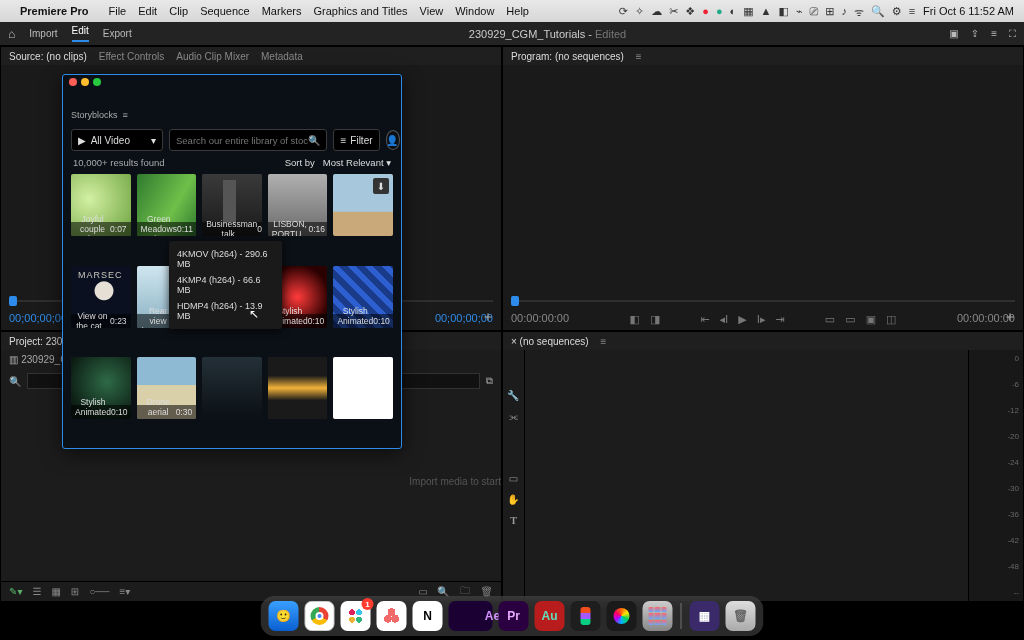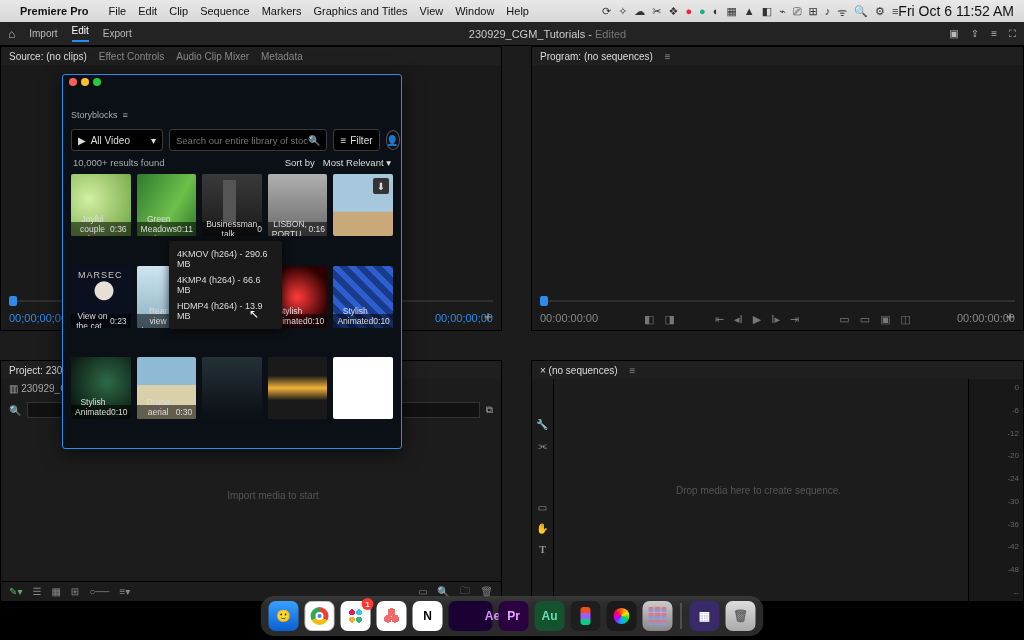--- a/index.html
+++ b/index.html
@@ -11,21 +11,21 @@
   background: linear-gradient(#e8e8e8,#d7d7d7);
   display: flex; align-items: center;
   font-size: 11px; color: #111;
   padding: 0 10px;
 }
 .menubar .apple { font-size: 13px; margin-right: 10px; }
 .menubar .app-name { font-weight: 600; margin-right: 20px; }
 .menubar .menus { display: flex; gap: 12px; }
 .menubar .spacer { flex: 1; }
 .menubar .status-icons { display: flex; gap: 7px; font-size: 11px; color:#333; align-items:center; }
-.menubar .clock { font-size: 14px; }
+.menubar .clock { margin-left: 8px; font-size: 11px; }
 
 
 .app {
   position: relative;
   width: 100%; height: 580px;
   background: #1c1c1c;
   color: #aaa;
   font-size: 10px;
 }
 .app-toolbar {
@@ -38,42 +38,41 @@
 .app-toolbar .workspace.active { color:#fff; border-bottom:2px solid #2d8ceb; padding-bottom:4px;}
 .app-toolbar .doc-title { flex:1; text-align:center; color:#ccc; font-size:11px;}
 .app-toolbar .doc-title .edited{color:#777;}
 .app-toolbar .right-icons{display:flex; gap:12px; color:#bbb;}
 
 .panels {
   display:grid;
   grid-template-columns: 502px 1fr;
   grid-template-rows: 285px 1fr;
   height: calc(100% - 24px);
-  gap: 29px;
 }
 .panel { border:1px solid #000; background:#1c1c1c; position:relative; }
 .panel-header{
   height:18px; display:flex; align-items:center; gap:12px;
   padding:0 8px; font-size:10px; color:#888; background:#1f1f1f;
 }
 .panel-header .tab{cursor:pointer;}
 .panel-header .tab.active{color:#ddd;}
 .panel-body{position:absolute; inset:18px 0 0 0;}
 
 
 .timecode-row{position:absolute;bottom:6px;left:8px;right:8px;display:flex;justify-content:space-between;color:#2d8ceb;font-family:monospace;font-size:11px;}
 .source .panel-body, .program .panel-body{background:#1a1a1a;}
 .program .timecode-row{color:#888;}
 
 
 .project .panel-body{background:#1c1c1c;}
 .project .proj-tabs{padding:4px 8px;color:#aaa;}
 .project .search-row{padding:4px 8px; display:flex; align-items:center; gap:6px;}
 .project .search-row input{flex:1;background:#111;border:1px solid #333;height:16px;color:#ccc;font-size:10px;padding:0 4px;}
-.project .import-hint{position:absolute; top:50%; left:0; right:0; text-align:center; color:#555;margin-left:44px;}
+.project .import-hint{position:absolute; top:50%; left:0; right:0; text-align:right; color:#555;margin-left:44px;}
 .project .footer-icons{position:absolute;bottom:0;left:0;right:0;height:20px;border-top:1px solid #000;display:flex;align-items:center;gap:10px;padding:0 8px;color:#888;}
 .project .footer-icons .sp{flex:1;}
 
 
 .timeline .panel-body{background:#1c1c1c;}
 .timeline .tools-strip{position:absolute;left:0;top:0;bottom:0;width:22px;border-right:1px solid #000;display:flex;flex-direction:column;align-items:center;padding-top:40px;gap:10px;color:#999;}
 .timeline .drop-hint{position:absolute;left:22px;right:60px;top:0;bottom:0;display:flex;align-items:center;justify-content:center;color:#555;}
 .timeline .audio-meter{position:absolute;right:0;top:0;bottom:0;width:55px;border-left:1px solid #000;background:#181818;}
 .timeline .audio-meter .scale{position:absolute;right:4px;top:4px;bottom:4px;display:flex;flex-direction:column;justify-content:space-between;font-size:8px;color:#666;text-align:right;}
 
@@ -158,21 +157,21 @@
 .dock .app-ic{width:30px;height:30px;border-radius:7px;display:flex;align-items:center;justify-content:center;font-size:12px;font-weight:700;color:#fff;}
 .dock .sep{width:1px;height:26px;background:rgba(255,255,255,.35);margin:0 2px;}
 .dock .finder{background:linear-gradient(#39a0ff,#0a5fd0);}
 .dock .chrome{background:#fff;color:#333;border:1px solid #ccc;}
 .dock .slack{background:#fff;position:relative;}
 .dock .slack::after{content:"1";position:absolute;top:-3px;right:-3px;background:#ff3b30;color:#fff;font-size:8px;width:12px;height:12px;border-radius:50%;display:flex;align-items:center;justify-content:center;}
 .dock .asana{background:#fff;}
 .dock .notion{background:#fff;color:#000;}
 .dock .ae{background:#1a0033;color:#d291ff;padding-left:44px;}
 .dock .pr{background:#2a0040;color:#e9a8ff;}
-.dock .au{background:#14532d;color:#5ee0b9;}
+.dock .au{background:#b91c1c;color:#5ee0b9;}
 .dock .figma{background:#1e1e1e;}
 .dock .resolve{background:#1a1a1a;}
 .dock .launchpad{background:linear-gradient(#ccc,#888);}
 .dock .ss{background:#3a2a6a;}
 .dock .trash{background:linear-gradient(#ddd,#aaa);color:#666;}
 
 
 .slack-glyph{width:18px;height:18px;background:
   radial-gradient(circle at 30% 30%,#e01e5a 0 3px,transparent 3px),
   radial-gradient(circle at 70% 30%,#36c5f0 0 3px,transparent 3px),
@@ -344,21 +343,20 @@
       </div>
       <div class="panel-body">
         <div class="tools-strip">
           <span>🔧</span>
           <span>⫘</span>
           <div style="height:30px"></div>
           <span>▭</span>
           <span>✋</span>
           <span style="font-family:serif;font-weight:bold">T</span>
         </div>
-        <div class="drop-hint">Drop media here to create sequence.</div>
         <div class="audio-meter">
           <div class="scale">
               <span>0</span>
               <span>-6</span>
               <span>-12</span>
               <span>-20</span>
               <span>-24</span>
               <span>-30</span>
               <span>-36</span>
               <span>-42</span>
@@ -402,21 +400,21 @@
       <span class="sort">
         <span>Sort by</span>
         <span><span>Most Relevant</span> ▾</span>
       </span>
     </div>
     <div class="sb-grid">
         <div class="clip">
           <div class="thumb th-green1"></div>
           <div class="label">
             <span>Joyful couple pla...</span>
-            <span class="dur">0:36</span>
+            <span class="dur">0:07</span>
           </div>
         </div>
         <div class="clip">
           <div class="thumb th-green2"></div>
           <div class="label">
             <span>Green Meadows i...</span>
             <span class="dur">0:11</span>
           </div>
         </div>
         <div class="clip">

